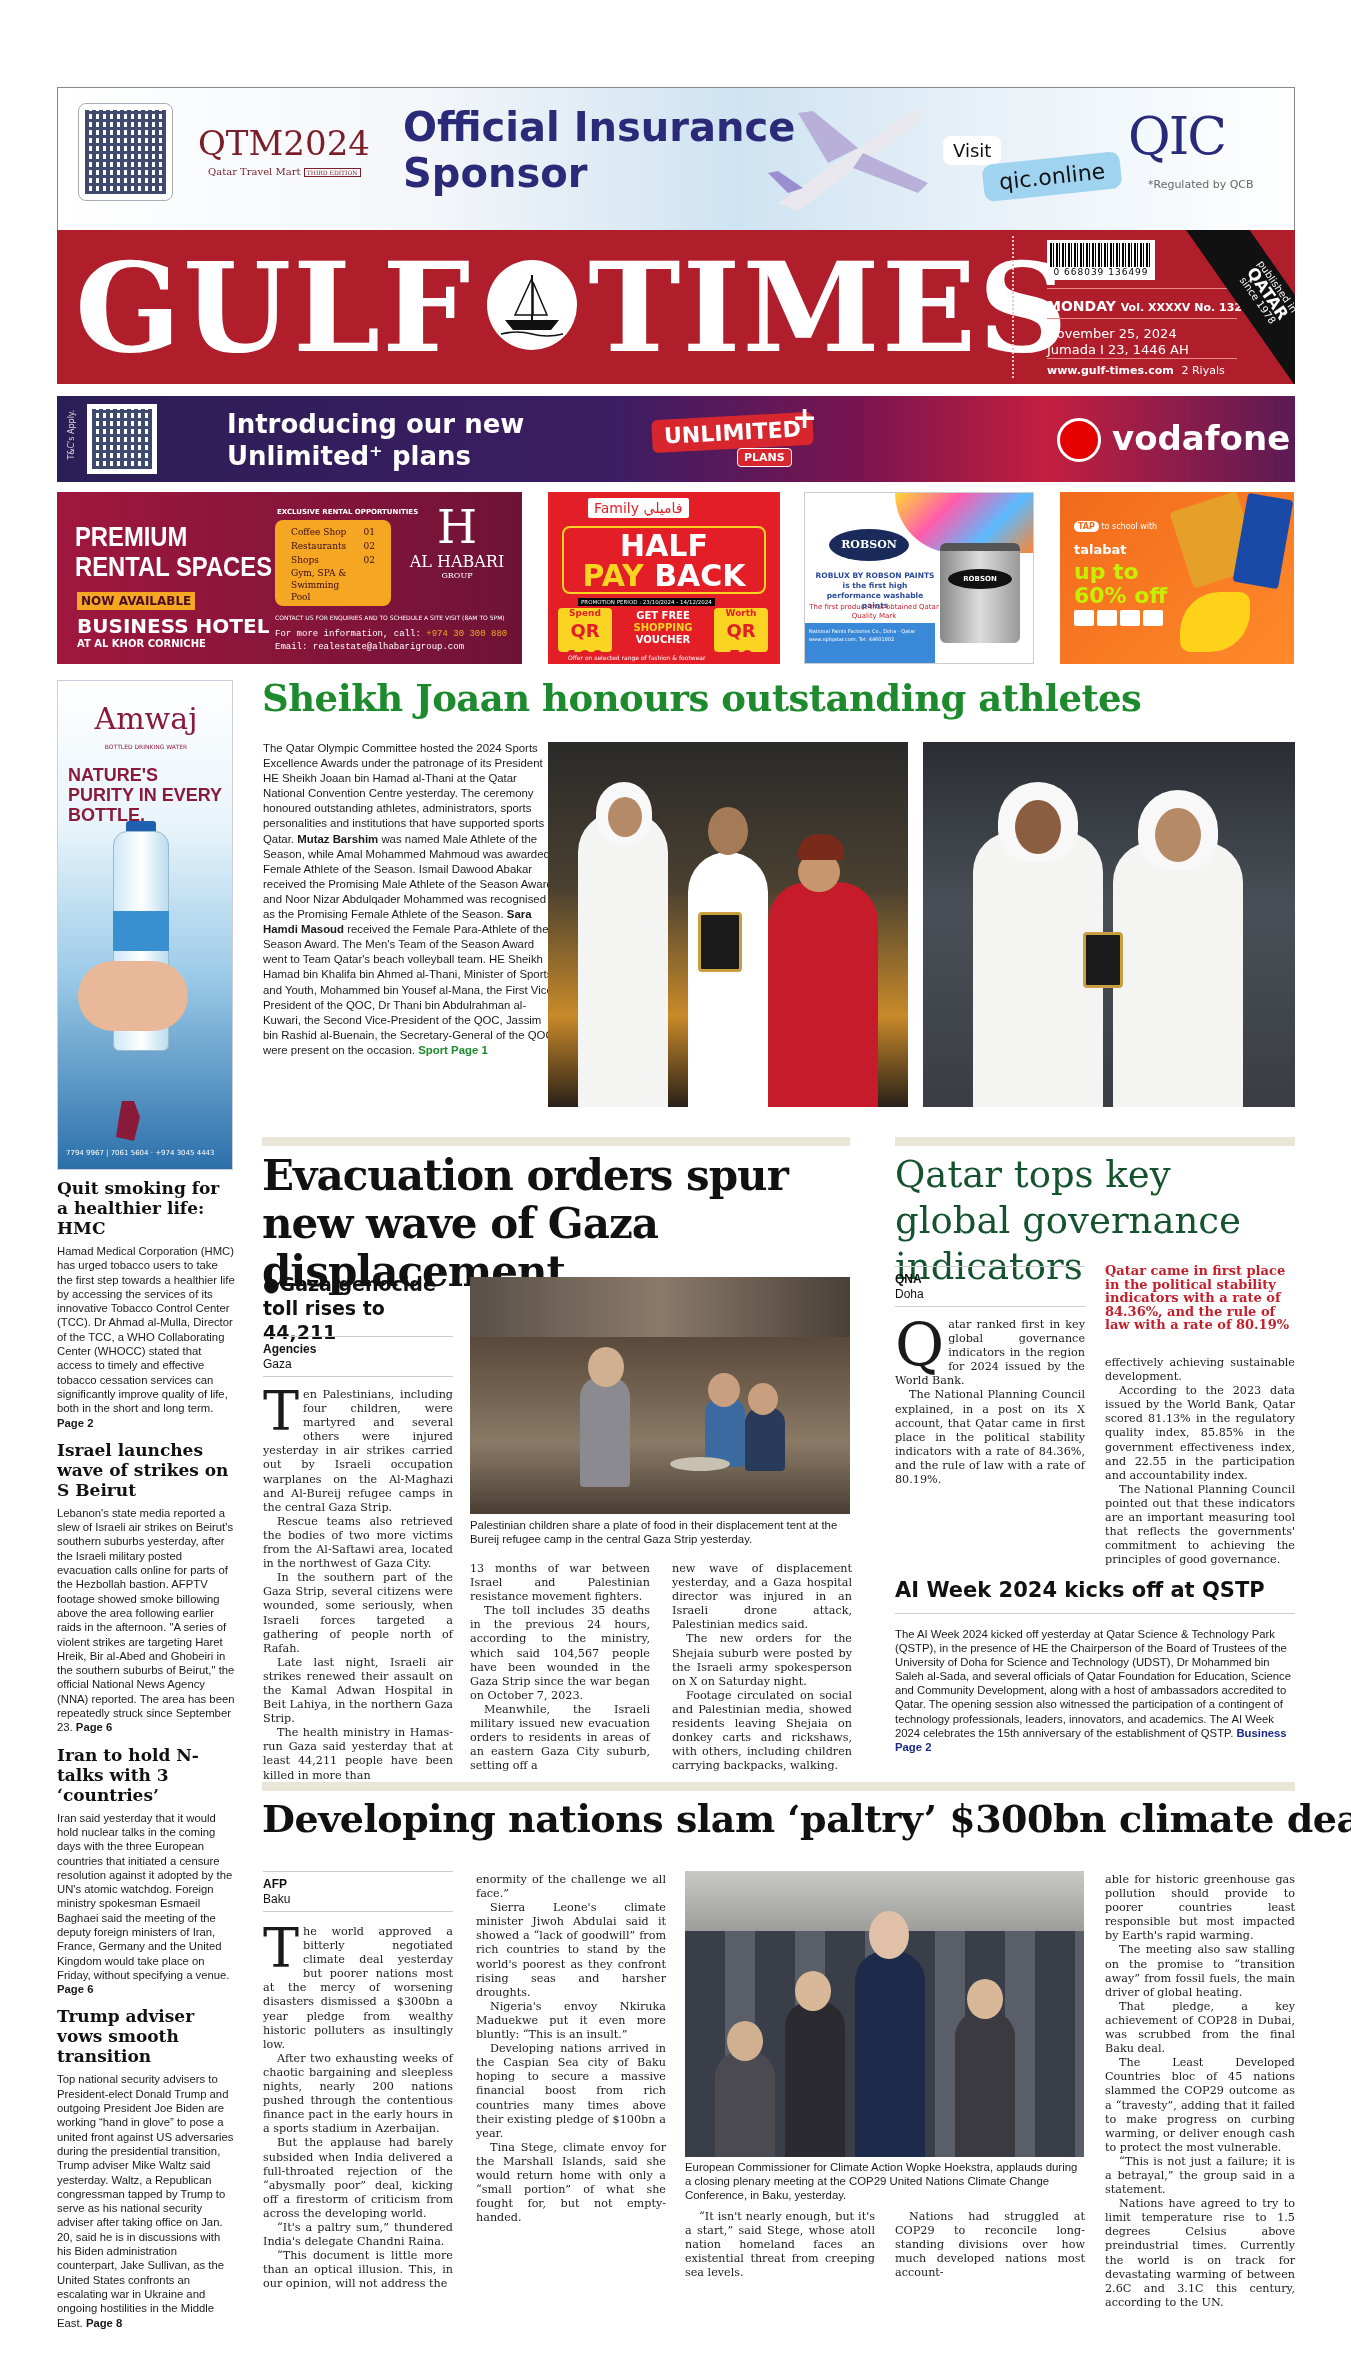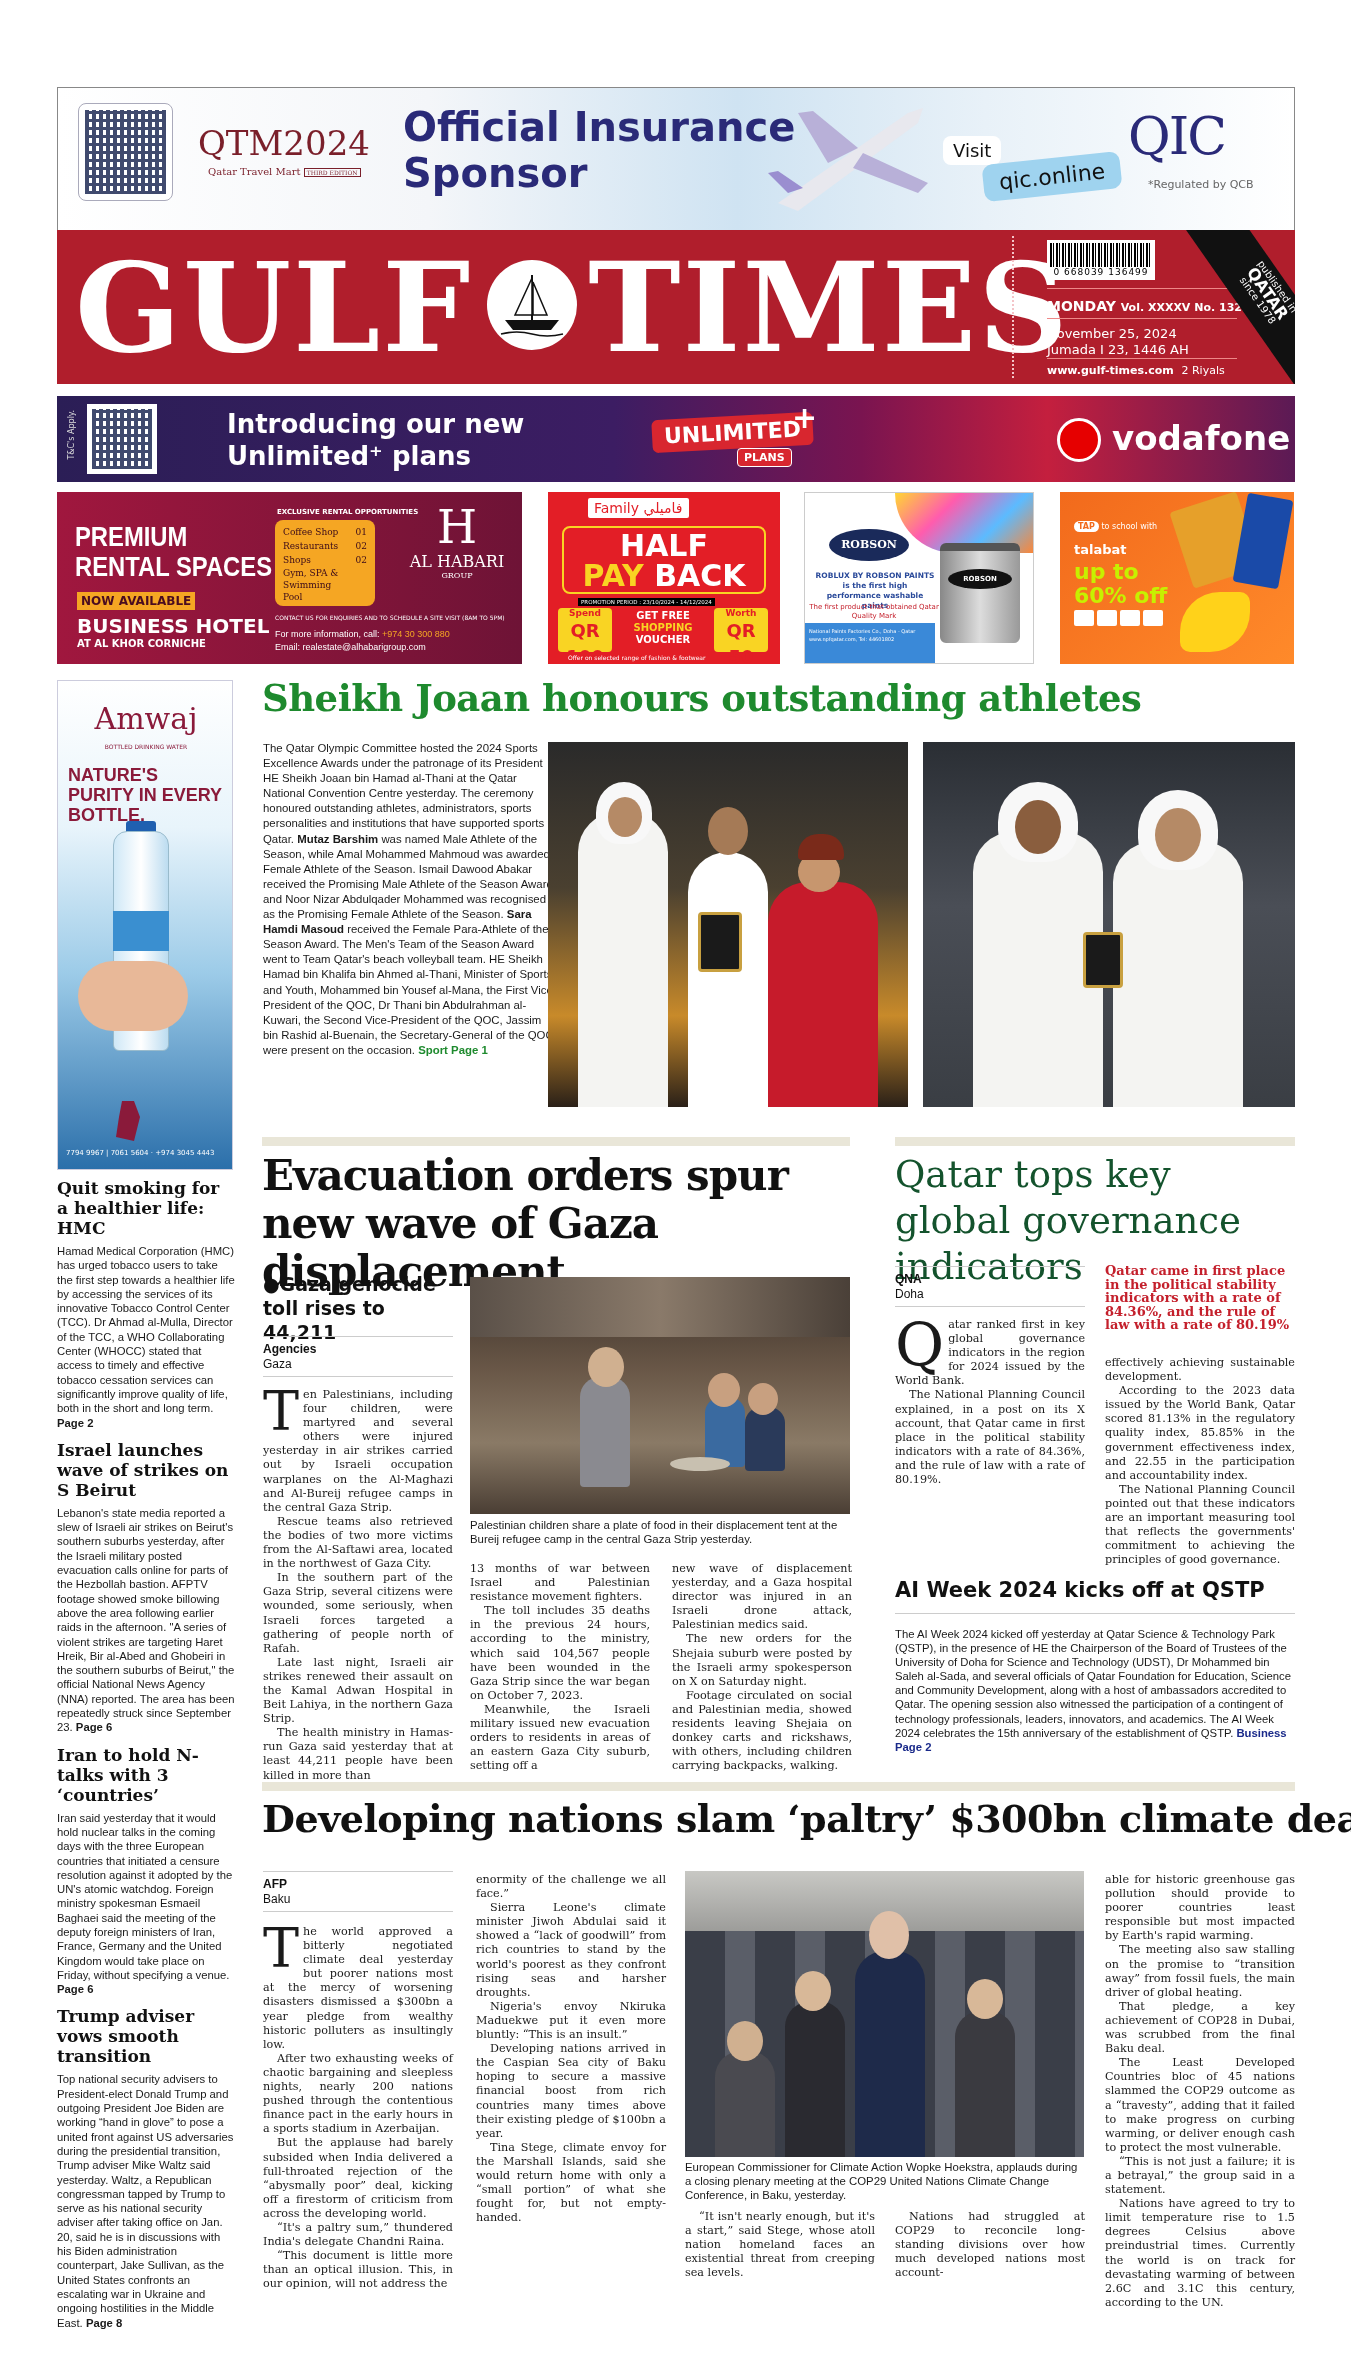--- a/index.html
+++ b/index.html
@@ -51,24 +51,24 @@
 #ad-habari{left:57px;width:465px;background:linear-gradient(90deg,#a0173e,#6e1336)}
 #ad-family{left:548px;width:232px;background:#e31e26}
 #ad-robson{left:804px;width:230px;background:#fff;border:1px solid #ccc}
 #ad-talabat{left:1060px;width:234px;background:linear-gradient(135deg,#f26a1c,#ff8a2a)}
 
 #hb1{left:18px;top:30px;color:#fff;font-size:28px;font-weight:bold;line-height:30px;font-family:"Liberation Sans",sans-serif;transform:scaleX(.85);transform-origin:left}
 #hb-now{left:20px;top:100px;background:#f5a623;color:#4a0c20;font-size:12px;font-weight:bold;padding:2px 4px}
 #hb-biz{left:20px;top:122px;color:#fff;font-size:20px;font-weight:bold;white-space:nowrap}
 #hb-corn{left:20px;top:146px;color:#fff;font-size:10px;font-weight:bold}
 #hb-exc{left:220px;top:16px;color:#fff;font-size:7px;font-weight:bold}
-#hb-box{left:218px;top:28px;width:100px;height:86px;background:#f5a623;border-radius:8px;padding:5px 8px;font-size:9px;color:#3a0a1a;line-height:14px;font-family:"DejaVu Serif",serif}
+#hb-box{left:218px;top:28px;width:116px;height:86px;background:#f5a623;border-radius:8px;padding:5px 16px;font-size:9px;color:#3a0a1a;line-height:14px;font-family:"DejaVu Serif",serif}
 #hb-box .r{display:flex;justify-content:space-between}
 #hb-contact{left:218px;top:122px;color:#fff;font-size:6px}
-#hb-call{left:218px;top:136px;color:#fff;font-size:9px;font-family:Liberation Sans, sans-serif;line-height:13px;white-space:nowrap}
+#hb-call{left:218px;top:136px;color:#fff;font-size:9px;font-family:Liberation Mono, monospace;line-height:13px;white-space:nowrap}
 #hb-call b{color:#f5a623;font-weight:normal}
 #hb-logo{left:345px;top:10px;width:110px;text-align:center;color:#fff}
 #hb-logo .h{font-size:46px;font-family:"DejaVu Serif",serif;line-height:50px}
 #hb-logo .n{font-size:16px;font-family:"DejaVu Serif",serif}
 #hb-logo .g{font-size:8px;font-family:"DejaVu Serif",serif}
 
 #fm-logo{left:40px;top:6px;background:#fff;color:#e31e26;font-size:14px;padding:2px 6px;border-radius:2px;white-space:nowrap}
 #fm-frame{left:14px;top:34px;width:204px;height:68px;border:2px solid #f9d423;border-radius:8px;text-align:center;color:#fff;font-weight:bold;font-size:30px;line-height:30px;padding-top:3px}
 #fm-frame .y{color:#f9d423}
 #fm-promo{left:30px;top:106px;background:#000;color:#fff;font-size:5.5px;padding:1px 3px}

